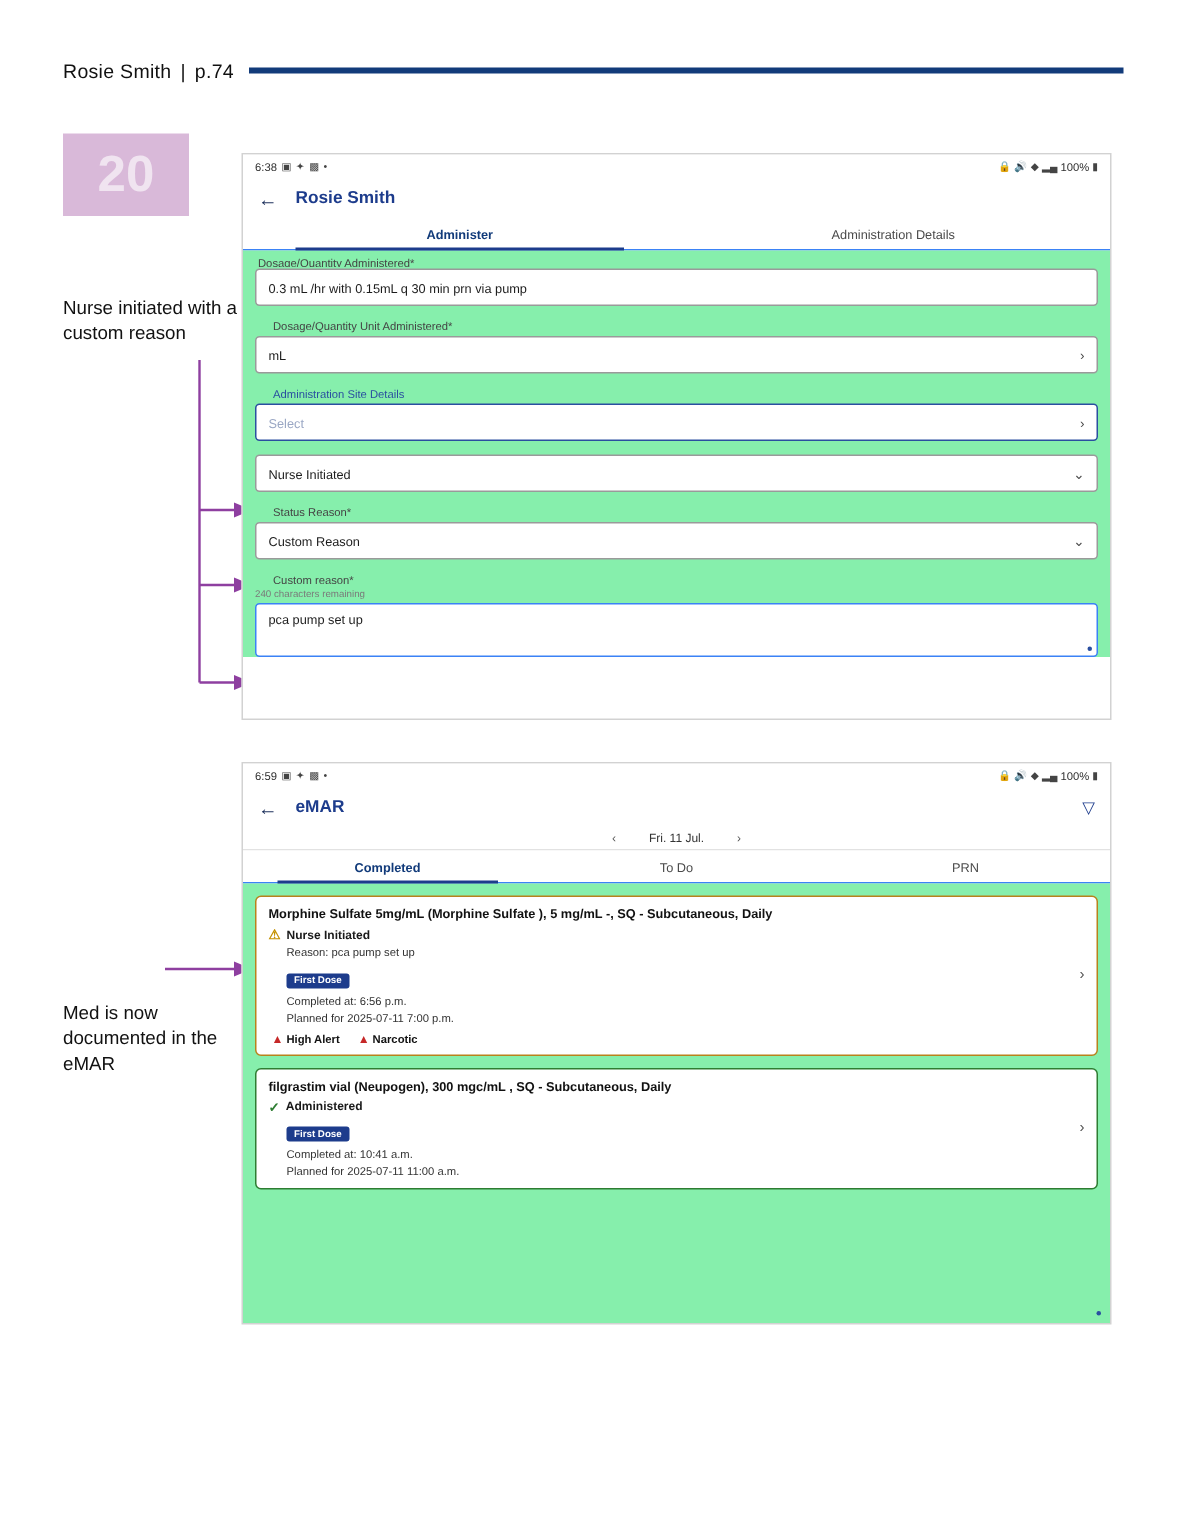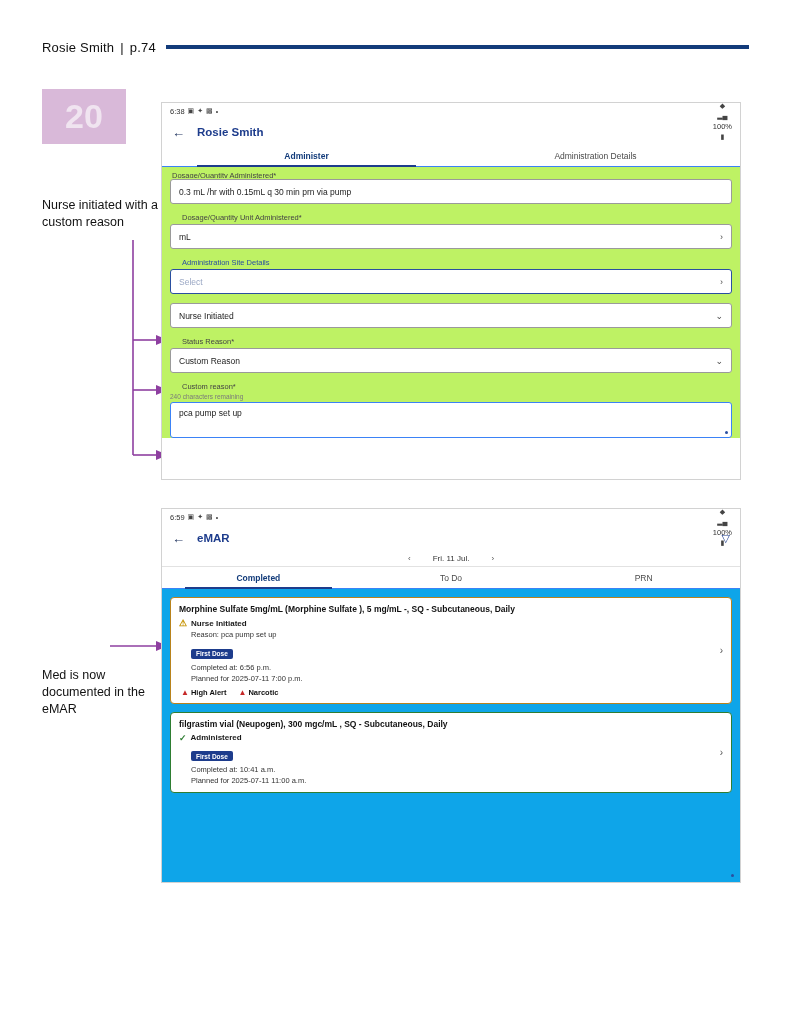--- a/index.html
+++ b/index.html
@@ -73,21 +73,21 @@
 
   .statusbar {
     height: 16px;
     display: flex; align-items: center;
     padding: 0 8px;
     font-size: 7.5px;
     color: #303030;
     background: #ffffff;
   }
   .statusbar .sb-left { display: flex; align-items: center; gap: 3px; }
-  .statusbar .sb-right { margin-left: auto; display: flex; align-items: center; gap: 2px; flex-direction: column; }
+  .statusbar .sb-right { margin-left: auto; display: flex; align-items: center; gap: 2px; }
   .sb-icon { font-size: 7px; color: #444; }
 
   .appbar {
     height: 26px;
     display: flex; align-items: center;
     padding: 0 10px;
     background: #ffffff;
   }
   .appbar .back {
     color: #1a2e5a; font-size: 13px; margin-right: 12px; line-height: 1;
@@ -115,21 +115,21 @@
   .tabbar .tab.active { color: #123b7a; font-weight: bold; }
   .tabbar .tab.active::after {
     content: "";
     position: absolute; left: 12%; right: 12%; bottom: -1px;
     height: 2.5px; background: #1d3c8c;
   }
 
   
   .form {
     padding: 4px 8px 0 8px;
-    background: #bef264;
+    background: #86efac;
   }
   .field { margin-bottom: 9px; }
   .field-label {
     font-size: 7.5px;
     color: #444444;
     margin-bottom: 2px;
     white-space: nowrap;
     margin-left: 12px;
   }
   .field-label.blue { color: #2a4fa0; }
@@ -181,21 +181,21 @@
   
   .datebar {
     height: 16px;
     display: flex; align-items: center; justify-content: center;
     gap: 22px;
     font-size: 8px; color: #333;
     border-bottom: 1px solid #e2e2e2;
   }
   .datebar .nav { color: #555; font-size: 8px; }
 
-  .mar-body { padding: 8px; background: #0ea5e9; height: calc(100% - 80px); }
+  .mar-body { padding: 8px; background: #86efac; height: calc(100% - 80px); }
 
   .med-card {
     border: 1.5px solid #b8821c;
     border-radius: 4px;
     background: #ffffff;
     padding: 6px 8px 6px 8px;
     margin-bottom: 8px;
     position: relative;
   }
   .med-card.green { border-color: #2e7d32; }

